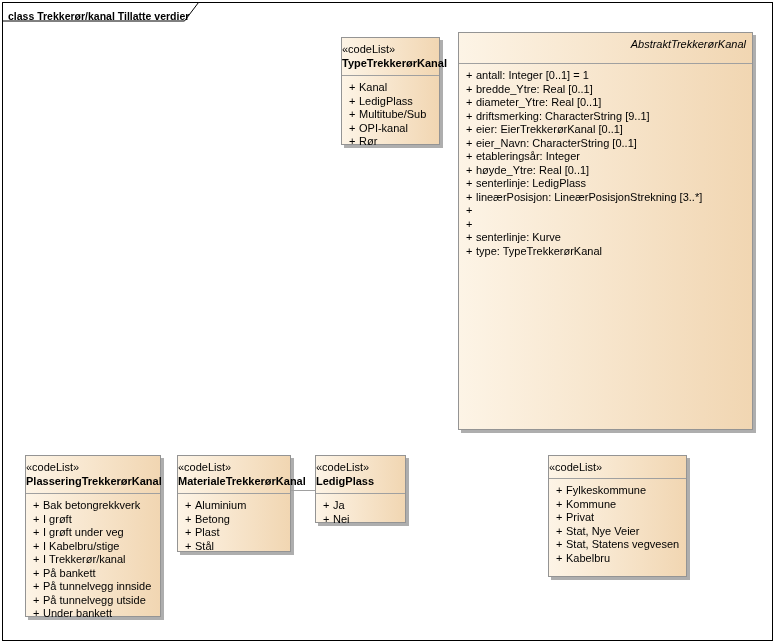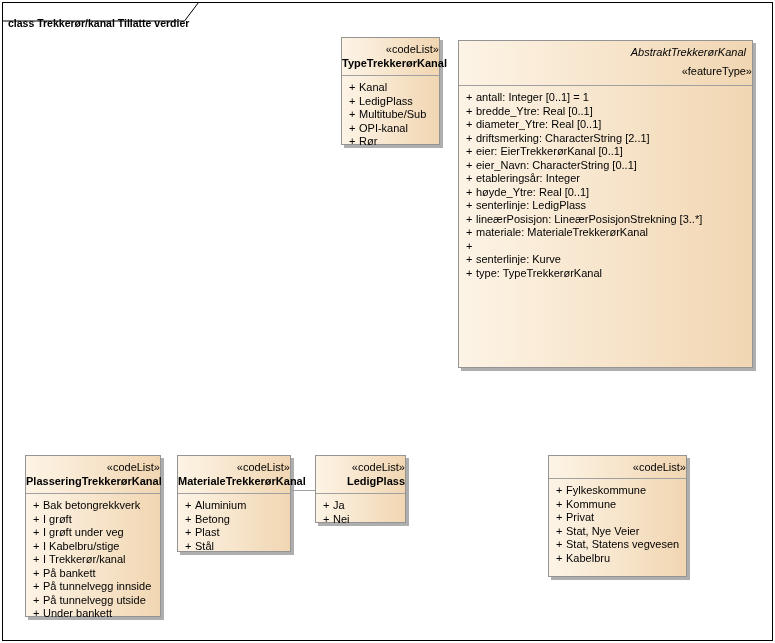--- a/index.html
+++ b/index.html
@@ -14,46 +14,46 @@
     font-family:"Liberation Sans",sans-serif; color:var(--text);
     overflow:hidden;
   }
   .frame{
     position:absolute; left:2px; top:2px; width:771px; height:639px;
     border:1px solid var(--frame-border); pointer-events:none;
   }
   .tab{position:absolute; left:2px; top:2px; width:200px; height:20px;}
   .tab svg{position:absolute; left:0; top:0;}
   .tab .t{
-    position:absolute; left:6px; top:15px; font-weight:bold;
+    position:absolute; left:6px; top:8px; font-weight:bold;
     font-size:10.5px; white-space:nowrap; letter-spacing:0;
   }
   .box{
     position:absolute;
     background:linear-gradient(to right,var(--fill-left),var(--fill-right));
     border:1px solid var(--box-border);
     box-shadow:3px 3px 0 var(--shadow);
     font-size:11px; line-height:13px;
   }
   .hdr{
-    text-align:right; padding:4px 0 4px; border-bottom:1px solid var(--divider);
+    text-align:left; padding:4px 0 4px; border-bottom:1px solid var(--divider);
   }
   .hdr .stereo{font-size:11px; line-height:14px; white-space:nowrap;}
   .hdr .name{font-weight:bold; font-size:11px; line-height:15px; white-space:nowrap;}
   .parent{
     text-align:right; font-style:italic; font-size:11px;
     padding:5px 6px 0 0; line-height:13px; white-space:nowrap;
   }
   .c-main .hdr{border-bottom:1px solid var(--divider); padding:5px 0 7px;}
   .rows{padding-top:5px;}
   .row{display:flex; line-height:13.5px;}
   .row .plus{flex:none; width:17px; padding-left:7px;}
   .row .lbl{white-space:nowrap;}
   .c-type      {left:341px; top:37px;  width:99px;  height:108px;}
-  .c-main      {left:458px; top:40px;  width:295px; height:328px;}
+  .c-main      {left:458px; top:32px;  width:295px; height:398px;}
   .c-plassering{left:25px;  top:455px; width:136px; height:162px;}
   .c-materiale {left:177px; top:455px; width:114px; height:97px;}
   .c-ledigplass{left:315px; top:455px; width:91px;  height:68px;}
   .c-eier      {left:548px; top:455px; width:139px; height:122px;}
   .conn{
     position:absolute; left:291px; top:490px; width:24px; height:1px;
     background:var(--divider);
   }
 </style>
 </head>
@@ -93,38 +93,37 @@
       <div class="row">
       <span class="plus">+</span>
       <span class="lbl">Rør</span>
     </div>
     </div>
 </div>
 
 <div class="box c-main">
   <div class="parent">AbstraktTrekkerørKanal</div>
   <div class="hdr">
-    <div class="stereo">«featureType»</div>
   </div>
   <div class="rows">
       <div class="row">
       <span class="plus">+</span>
       <span class="lbl">antall: Integer [0..1] = 1</span>
     </div>
       <div class="row">
       <span class="plus">+</span>
       <span class="lbl">bredde_Ytre: Real [0..1]</span>
     </div>
       <div class="row">
       <span class="plus">+</span>
       <span class="lbl">diameter_Ytre: Real [0..1]</span>
     </div>
       <div class="row">
       <span class="plus">+</span>
-      <span class="lbl">driftsmerking: CharacterString [2..1]</span>
+      <span class="lbl">driftsmerking: CharacterString [9..1]</span>
     </div>
       <div class="row">
       <span class="plus">+</span>
       <span class="lbl">eier: EierTrekkerørKanal [0..1]</span>
     </div>
       <div class="row">
       <span class="plus">+</span>
       <span class="lbl">eier_Navn: CharacterString [0..1]</span>
     </div>
       <div class="row">
@@ -138,21 +137,20 @@
       <div class="row">
       <span class="plus">+</span>
       <span class="lbl">senterlinje: LedigPlass</span>
     </div>
       <div class="row">
       <span class="plus">+</span>
       <span class="lbl">lineærPosisjon: LineærPosisjonStrekning [3..*]</span>
     </div>
       <div class="row">
       <span class="plus">+</span>
-      <span class="lbl">materiale: MaterialeTrekkerørKanal</span>
     </div>
       <div class="row">
       <span class="plus">+</span>
     </div>
       <div class="row">
       <span class="plus">+</span>
       <span class="lbl">senterlinje: Kurve</span>
     </div>
       <div class="row">
       <span class="plus">+</span>

